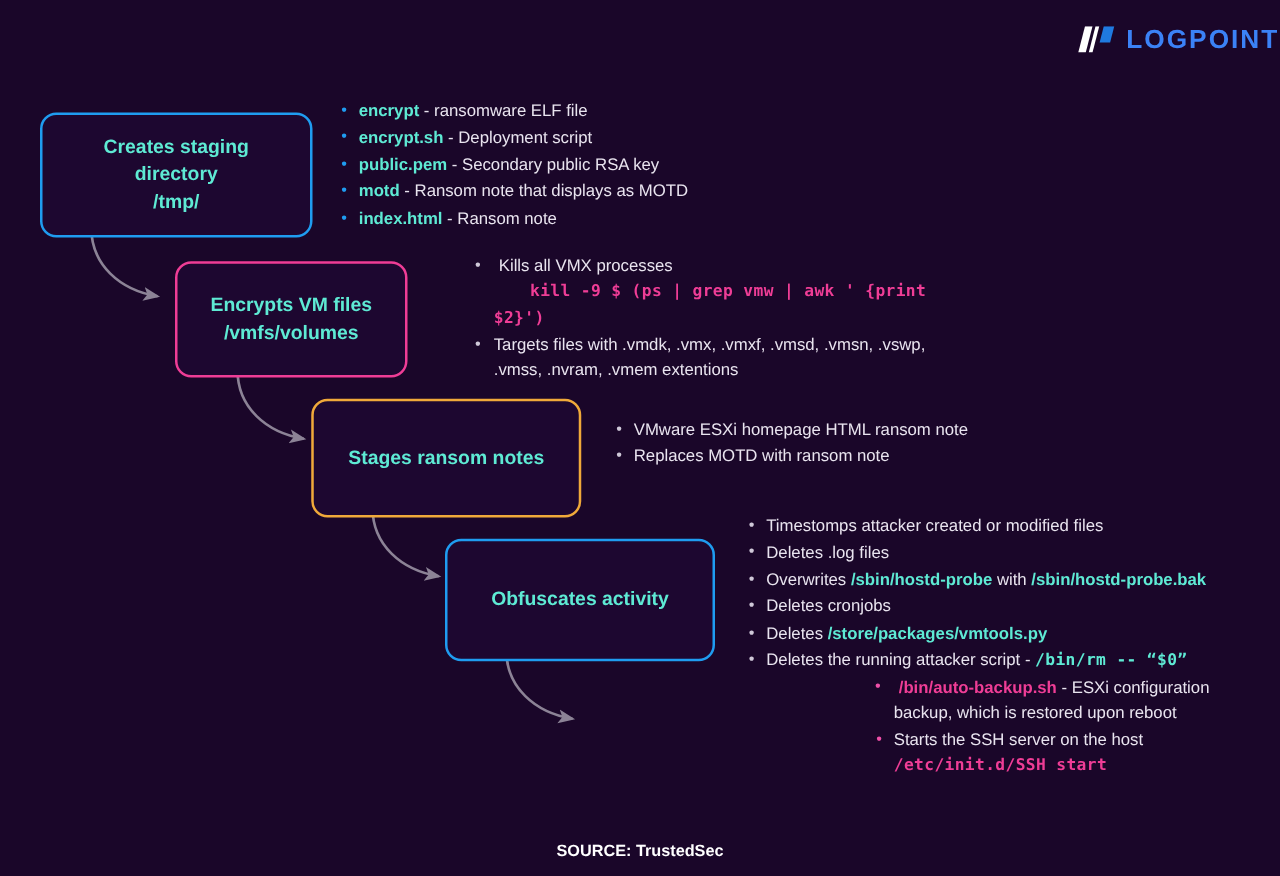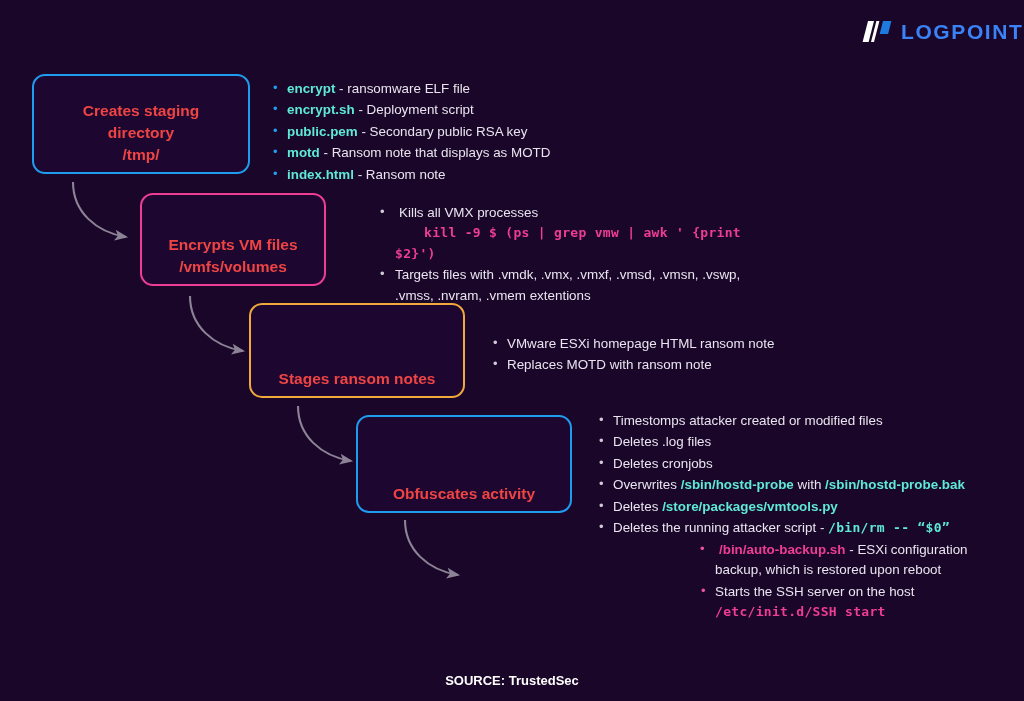--- a/index.html
+++ b/index.html
@@ -49,28 +49,29 @@
   }
 
   
   .step-box {
     position: absolute;
     box-sizing: border-box;
     border: 2.5px solid #cccccc;
     border-radius: 13px;
     background: #1d0730;
     display: flex;
-    align-items: flex-end;
+    align-items: center;
     justify-content: center;
     text-align: center;
-    color: #ef4444;
+    color: #5eead4;
     font-weight: bold;
     font-size: 15.5px;
     line-height: 1.42;
     padding: 6px 12px;
+    margin-top: 16px;
   }
   .step-box .lines {
     width: 100%;
   }
 
   
   .details {
     position: absolute;
     color: #e9e4ef;
     font-size: 13.4px;
@@ -201,22 +202,22 @@
   <div class="step-box" style="left:356px; top:415px; width:216px; height:98px; border-color:#1f9cf0;">
     <div class="lines">
       <div>Obfuscates activity</div>
     </div>
   </div>
 
   <div class="details gray-bullets" style="left: 598px; top: 411px; width: 412px; --bullet: #cfc8d8;">
     <ul>
       <li><span>Timestomps attacker created or modified files</span></li>
       <li><span>Deletes .log files</span></li>
+      <li><span>Overwrites </span><span class="hl-blue">/sbin/hostd-probe</span><span> with </span><span class="hl-blue">/sbin/hostd-probe.bak</span></li>
       <li><span>Deletes cronjobs</span></li>
-      <li><span>Overwrites </span><span class="hl-blue">/sbin/hostd-probe</span><span> with </span><span class="hl-blue">/sbin/hostd-probe.bak</span></li>
       <li><span>Deletes </span><span class="hl-blue">/store/packages/vmtools.py</span></li>
       <li><span>Deletes the running attacker script - </span><span class="code hl-blue">/bin/rm -- “$0”</span></li>
     </ul>
   </div>
 
 
   <div class="details pink-bullets" style="left: 700px; top: 540px; width: 300px; --bullet: #ef4fa8;">
     <ul>
       <li class="wide"><span class="hl-pink" style="padding-left:4px;">/bin/auto-backup.sh</span><span> - ESXi configuration backup, which is restored upon reboot</span></li>
       <li>

